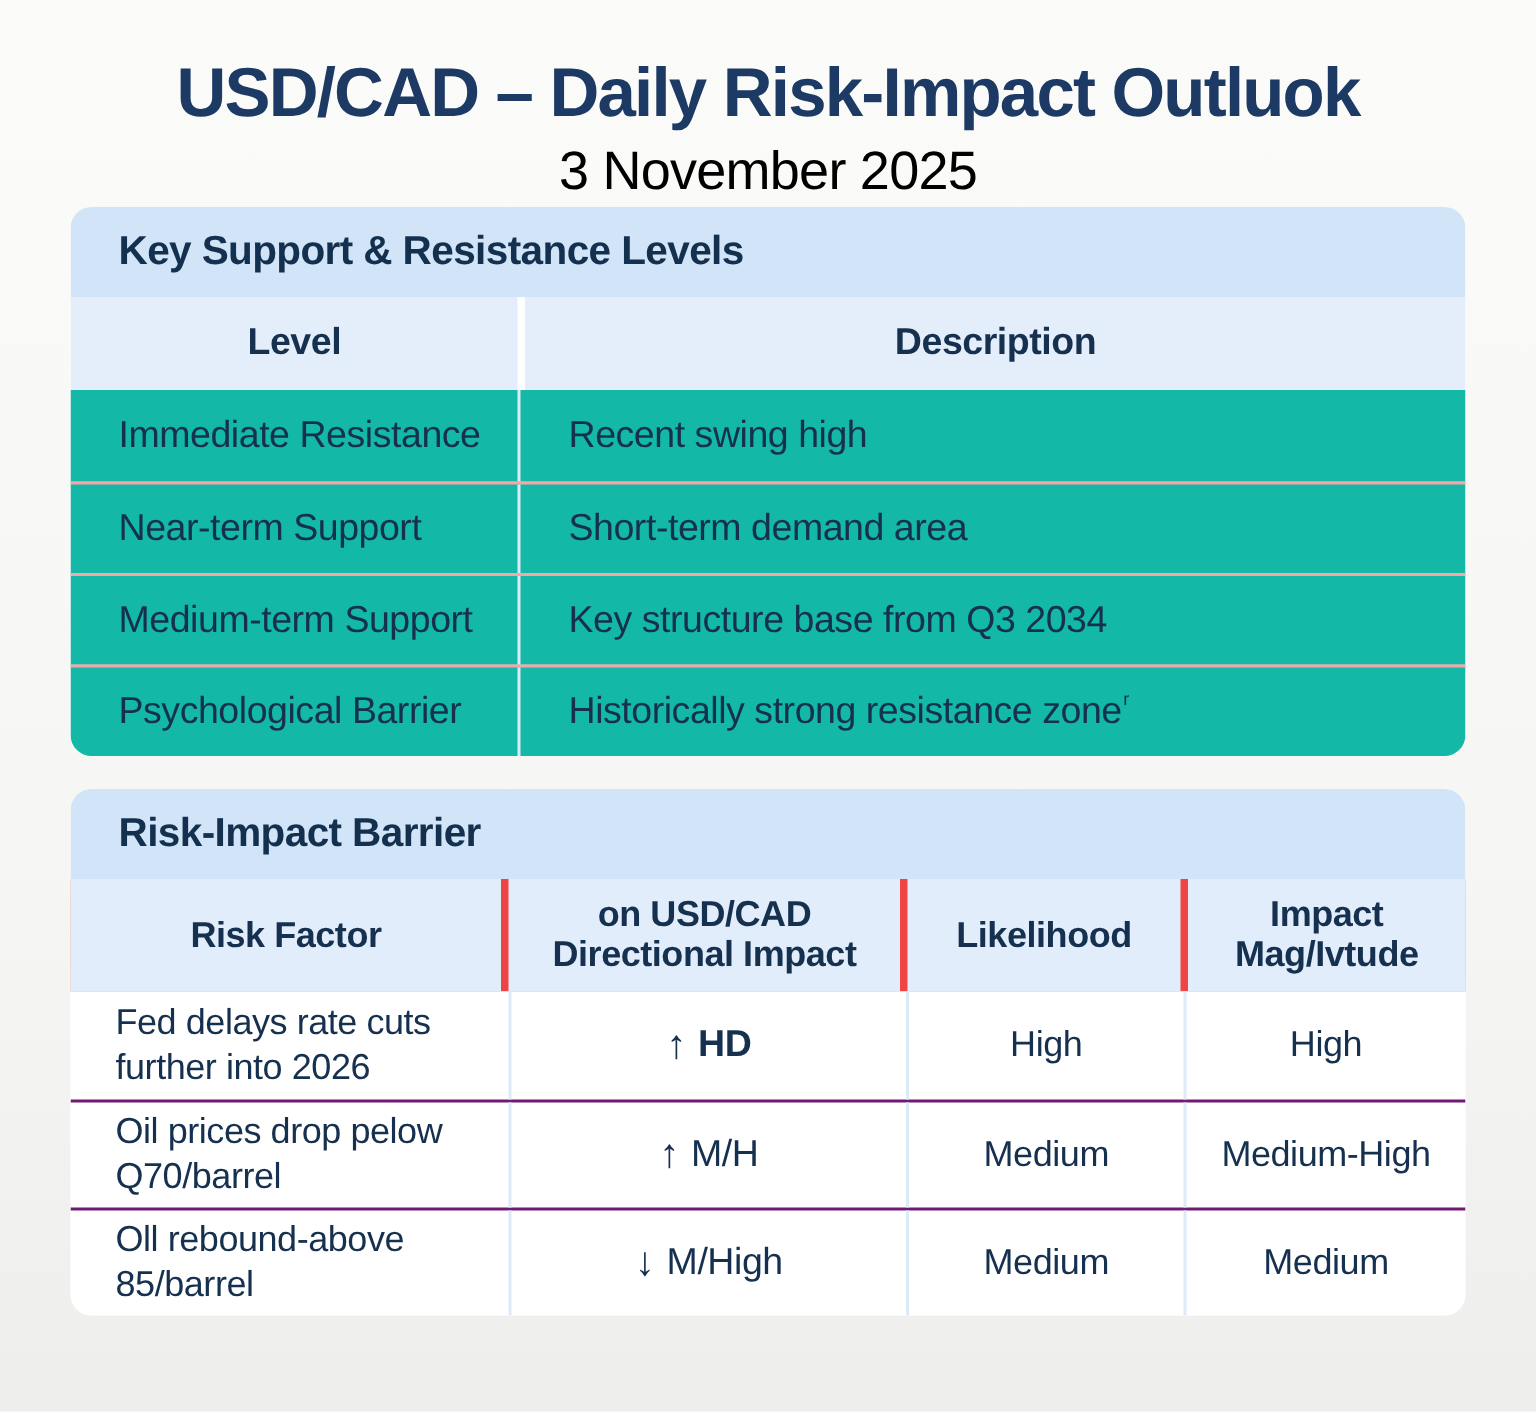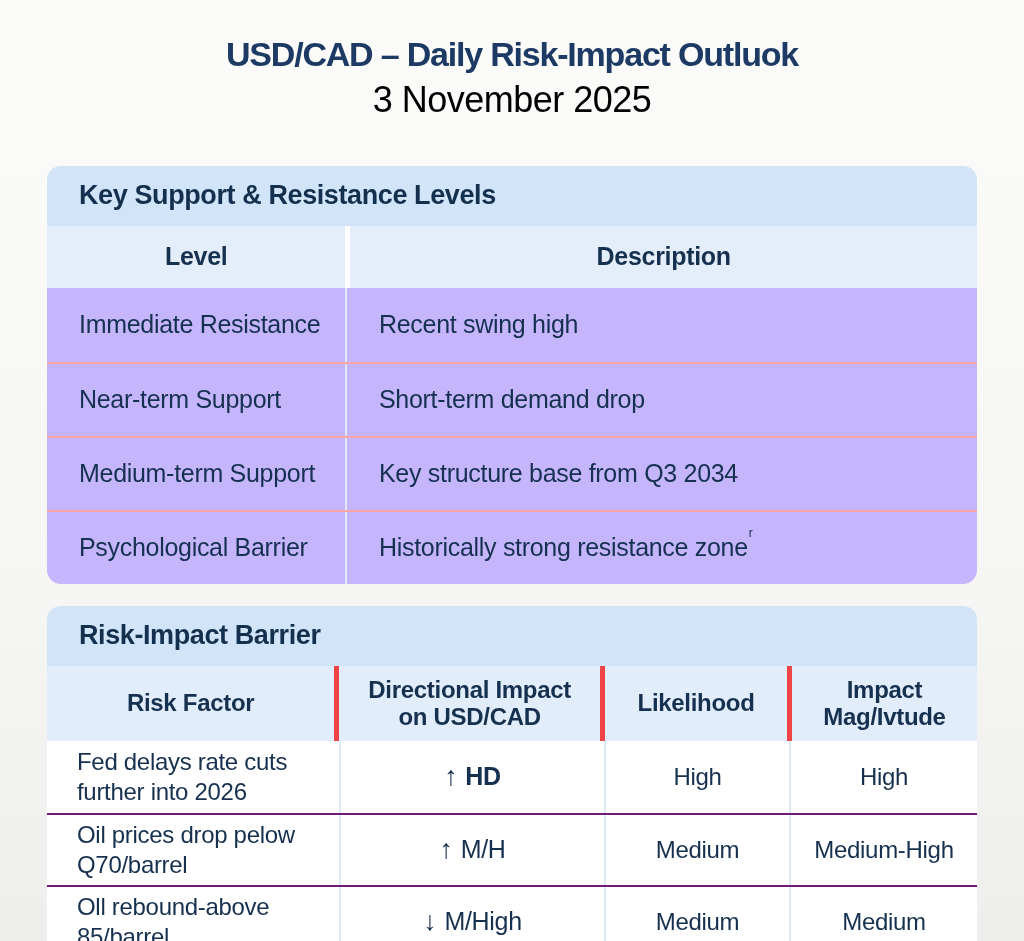--- a/index.html
+++ b/index.html
@@ -8,21 +8,21 @@
     font-family: "Liberation Sans", sans-serif;
     background: linear-gradient(180deg, #fbfbfa 0%, #f6f6f4 60%, #eeeeec 100%);
     color: #16304f;
     overflow: hidden;
   }
   .page { width: 1024px; height: 941px; padding-top: 34px; }
 
   
   .title-block { text-align: center; }
   .main-title {
-    font-size: 34px;
+    font-size: 46px;
     font-weight: 700;
     letter-spacing: -1.2px;
     color: #1c3a64;
     line-height: 1.2;
   }
   .subtitle {
     font-size: 36px;
     font-weight: 400;
     letter-spacing: -0.5px;
     color: #000000;
@@ -31,21 +31,21 @@
   }
 
   
   .card {
     width: 930px;
     margin: 0 auto;
     background: #ffffff;
     border-radius: 14px;
     overflow: hidden;
   }
-  .card-support { margin-top: 42px; }
+  .card-support { }
   .card-matrix  { margin-top: 22px; }
 
   .section-header {
     background: #d2e4f7;
     height: 60px;
     display: flex;
     align-items: center;
     padding-left: 32px;
     font-size: 27px;
     font-weight: 700;
@@ -66,22 +66,22 @@
     display: flex;
     align-items: center;
     justify-content: center;
     font-size: 25px;
     font-weight: 700;
     letter-spacing: -0.3px;
   }
   .t1-row {
     display: grid;
     grid-template-columns: 300fr 630fr;
-    height: 74px;
-    background: #c4b5fd;
+    height: 61px;
+    background: #14b8a6;
   }
   .t1-row + .t1-row { border-top: 2px solid #fca5a5; }
   .t1-cell-level {
     display: flex; align-items: center;
     padding-left: 32px;
     font-size: 25px;
     letter-spacing: -0.3px;
     border-right: 2px solid #ddeaf8;
   }
   .t1-cell-desc {
@@ -159,21 +159,21 @@
       <div class="t1-cell-level">Immediate Resistance</div>
       <div class="t1-cell-desc">
         <span>Recent swing high</span>
           <span class="desc-sup"></span>
       </div>
     </div>
 
     <div class="t1-row">
       <div class="t1-cell-level">Near-term Support</div>
       <div class="t1-cell-desc">
-        <span>Short-term demand drop</span>
+        <span>Short-term demand area</span>
           <span class="desc-sup"></span>
       </div>
     </div>
 
     <div class="t1-row">
       <div class="t1-cell-level">Medium-term Support</div>
       <div class="t1-cell-desc">
         <span>Key structure base from Q3 2034</span>
           <span class="desc-sup"></span>
       </div>
@@ -189,22 +189,22 @@
   </div>
 
   <div class="card card-matrix">
     <div class="section-header">Risk-Impact Barrier</div>
 
     <div class="m-colheads m-grid-cols">
       <div class="colhead-cell">
         <span>Risk Factor</span>
       </div>
       <div class="colhead-cell">
+        <span>on USD/CAD</span>
         <span>Directional Impact</span>
-        <span>on USD/CAD</span>
       </div>
       <div class="colhead-cell">
         <span>Likelihood</span>
       </div>
       <div class="colhead-cell">
         <span>Impact</span>
         <span>Mag/Ivtude</span>
       </div>
     </div>
 

